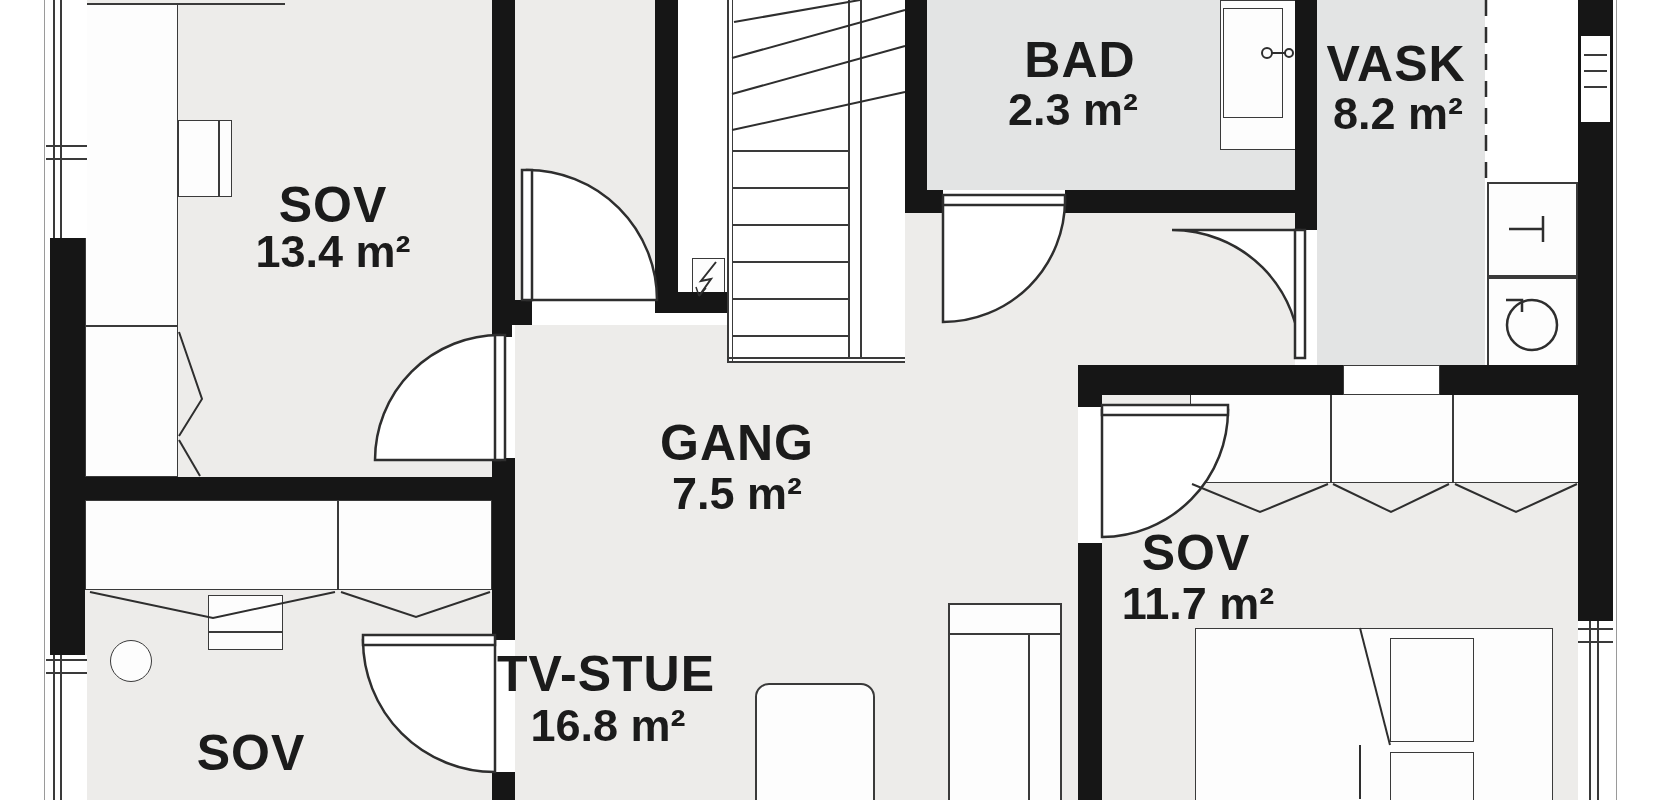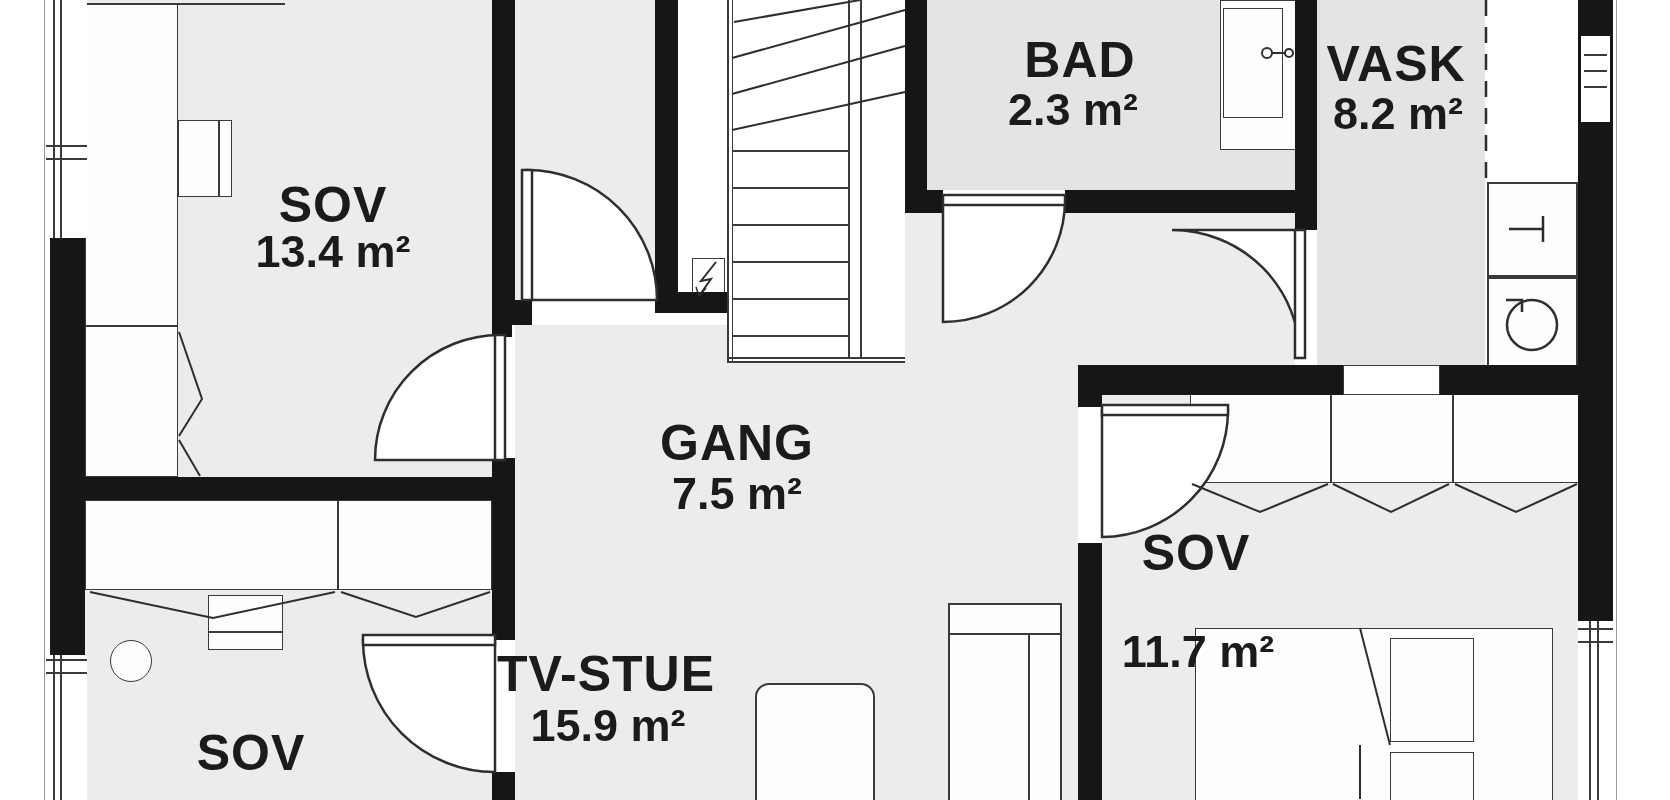--- a/index.html
+++ b/index.html
@@ -201,20 +201,20 @@
   <div class="room-label rn" style="left:1080px;top:60px;">BAD</div>
   <div class="room-label ra" style="left:1073px;top:110px;">2.3 m²</div>
 
   <div class="room-label rn" style="left:1396px;top:64px;">VASK</div>
   <div class="room-label ra" style="left:1398px;top:114px;">8.2 m²</div>
 
   <div class="room-label rn" style="left:737px;top:443px;">GANG</div>
   <div class="room-label ra" style="left:737px;top:494px;">7.5 m²</div>
 
   <div class="room-label rn" style="left:1196px;top:553px;">SOV</div>
-  <div class="room-label ra" style="left:1198px;top:604px;margin-top:48px;">11.7 m²</div>
+  <div class="room-label ra" style="left:1198px;top:604px;">11.7 m²</div>
 
   <div class="room-label rn" style="left:606px;top:674px;">TV-STUE</div>
-  <div class="room-label ra" style="left:608px;top:726px;">15.9 m²</div>
+  <div class="room-label ra" style="left:608px;top:726px;">16.8 m²</div>
 
   <div class="room-label rn" style="left:251px;top:753px;">SOV</div>
 
 </div>
 
 </body></html>

